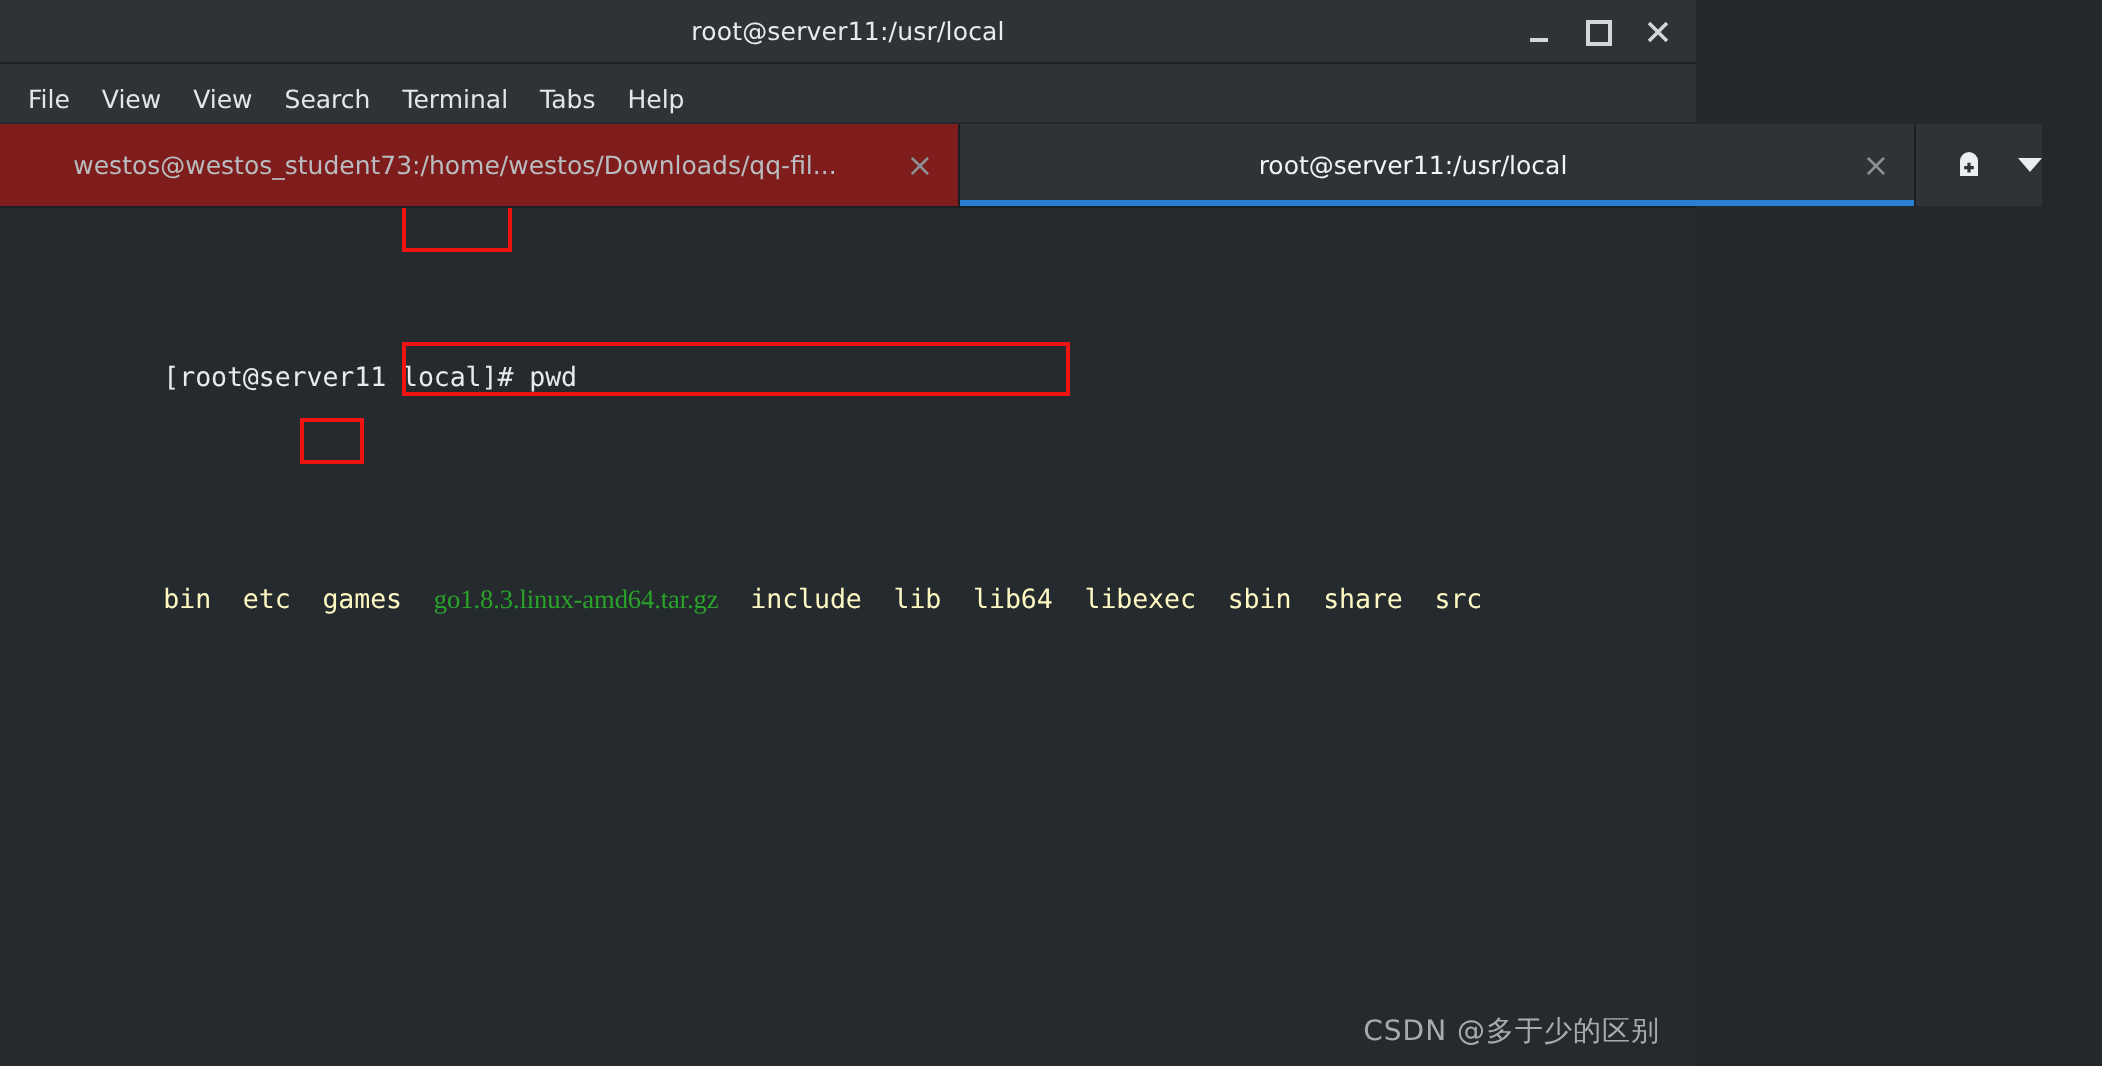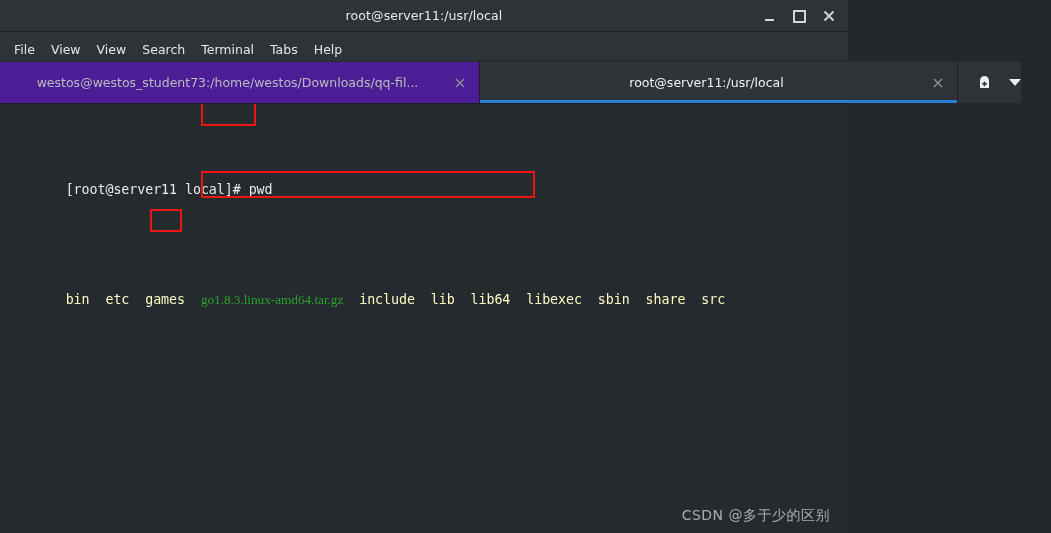--- a/index.html
+++ b/index.html
@@ -107,21 +107,21 @@
     display: flex;
     align-items: center;
     justify-content: center;
     padding: 0 12px;
     min-width: 0;
     cursor: default;
     border-right: 1px solid #1b1f22;
   }
   .tab.inactive {
     flex: 0 0 480px;
-    background: #4c1d95;
+    background: #7f1d1d;
   }
   .tab.active {
     flex: 0 0 478px;
     background: #2e3338;
   }
   .tab.active::after {
     content: "";
     position: absolute;
     left: 0; right: 0; bottom: 0;
     height: 3px;
@@ -163,21 +163,21 @@
     border-left: 6px solid transparent;
     border-right: 6px solid transparent;
     border-top: 7px solid #eceeef;
   }
 
   
   .terminal {
     position: relative;
     flex: 1;
     background: #252a2e;
-    padding: 4px 0 0 2px;
+    padding: 4px 0 0 18px;
     overflow: hidden;
   }
   .term-lines {
     position: relative;
     font-family: "DejaVu Sans Mono", monospace;
     font-size: 13.3px;
     line-height: 18.35px;
     letter-spacing: -0.05px;
     color: #e8eaea;
     white-space: pre;

